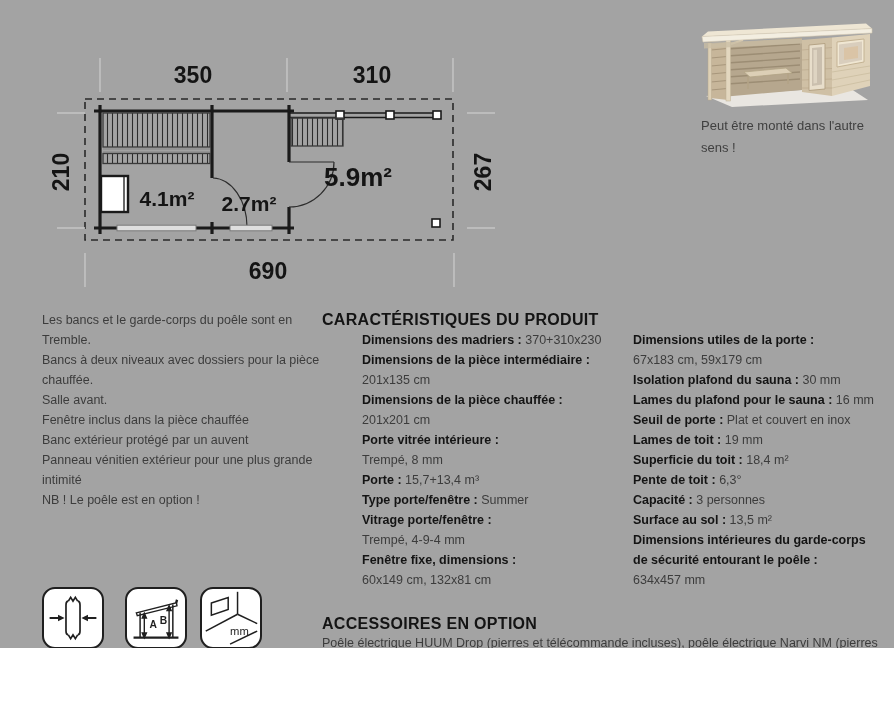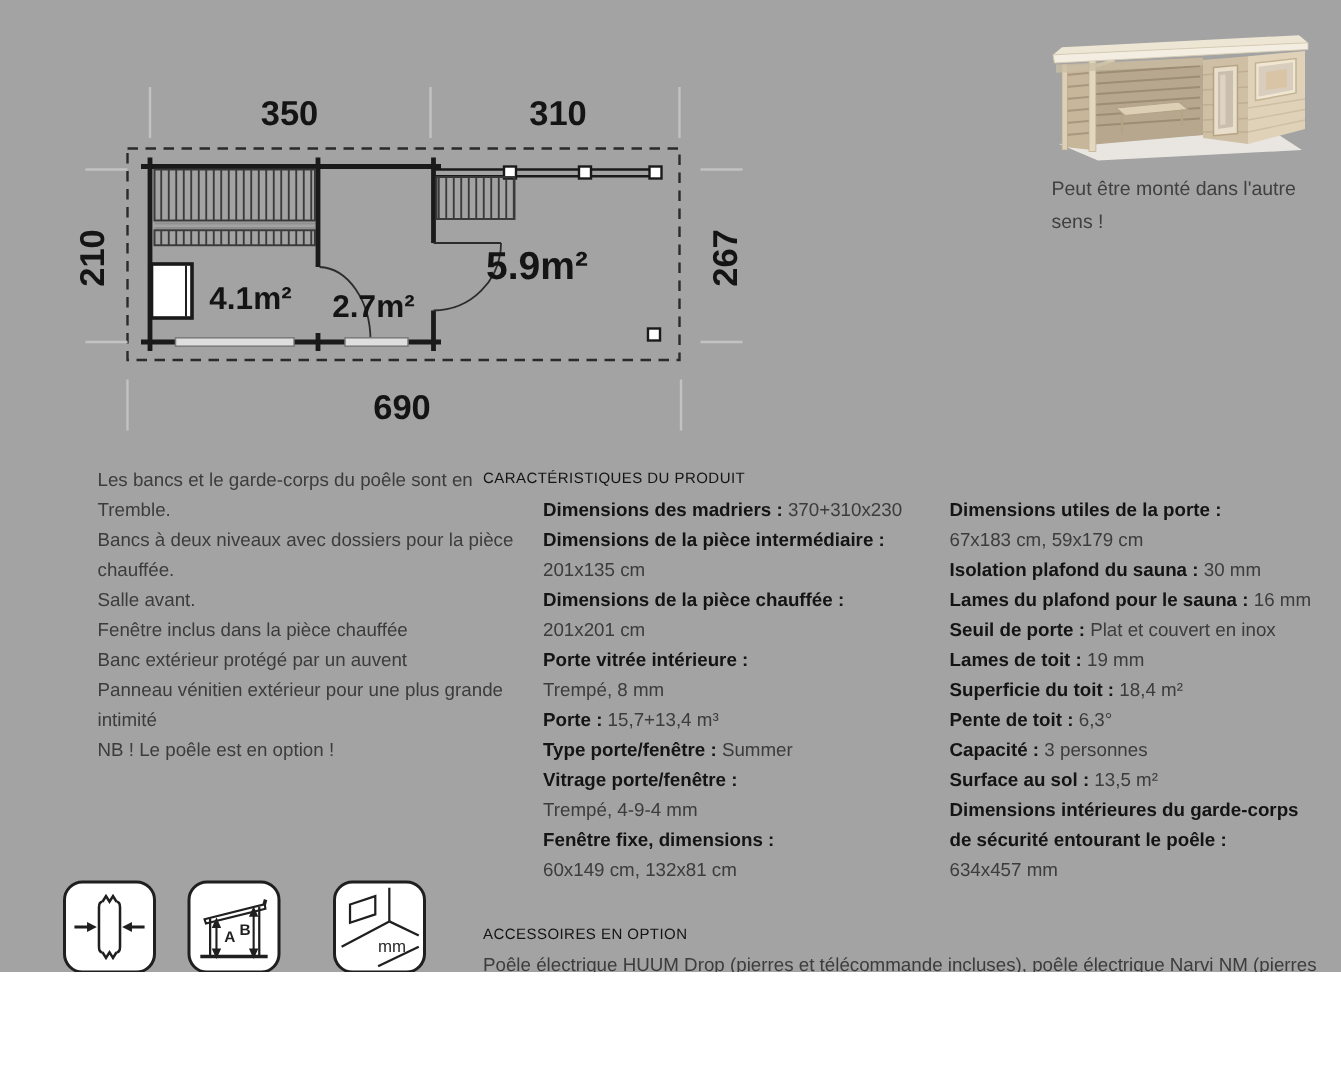--- a/index.html
+++ b/index.html
@@ -1,21 +1,21 @@
 <!DOCTYPE html>
 <html><head>
 <meta charset="utf-8">
 <style>
   html,body{margin:0;padding:0;background:#ffffff;}
   #page{position:relative;width:894px;height:648px;background:#a3a3a3;overflow:hidden;
         font-family:"Liberation Sans",sans-serif;color:#3c3c3c;}
   .abs{position:absolute;}
   
-  .note-line{font-size:12.5px;line-height:20px;white-space:nowrap;color:#3c3c3c;margin-left:23px;}
-  .col-title{font-size:10px;font-weight:400;letter-spacing:.3px;color:#141414;
+  .note-line{font-size:12.5px;line-height:20px;white-space:nowrap;color:#3c3c3c;}
+  .col-title{font-size:16px;font-weight:700;letter-spacing:.3px;color:#141414;
              line-height:20px;white-space:nowrap;}
   .spec-line{font-size:12.5px;line-height:20px;white-space:nowrap;color:#3c3c3c;min-height:20px;padding-left:40px;}
   .spec-line .b{font-weight:700;color:#141414;}
   .spec-line .r{font-weight:400;color:#3c3c3c;}
   .caption{font-size:13px;line-height:22px;color:#404040;}
   .acc-text{font-size:12.5px;line-height:21.5px;color:#3c3c3c;}
   
   .picto{width:62px;height:62px;border:2.6px solid #1f1f1f;border-radius:13px;
          box-sizing:border-box;background:#fff;}
   .picto svg{display:block;width:100%;height:100%;}
@@ -243,21 +243,21 @@
           <polygon points="18.5,52 16.3,47 20.7,47"></polygon>
         <path d="M45 22 V48"></path>
           <polygon points="45,18 42.8,23 47.2,23"></polygon>
           <polygon points="45,52 42.8,47 47.2,47"></polygon>
       </g>
       <text x="24" y="42" font-size="11" font-weight="700" fill="#1f1f1f">A</text>
       <text x="35" y="37" font-size="11" font-weight="700" fill="#1f1f1f">B</text>
     </svg>
   </div>
 
-  <div class="abs picto" style="left:222px;top:587px;">
+  <div class="abs picto" style="left:200px;top:587px;">
     <svg viewBox="0 0 62 62">
       <g stroke="#1f1f1f" stroke-width="1.6" fill="none">
         <path d="M38 3 V27"></path>
         <path d="M38 27 L59 37"></path>
         <path d="M38 27 L4 45"></path>
         <path d="M30 59 L59 45"></path>
         <polygon points="10,15 28,9 28,22 10,28"></polygon>
       </g>
       <text x="30" y="49" font-size="12" fill="#1f1f1f">mm</text>
     </svg>

